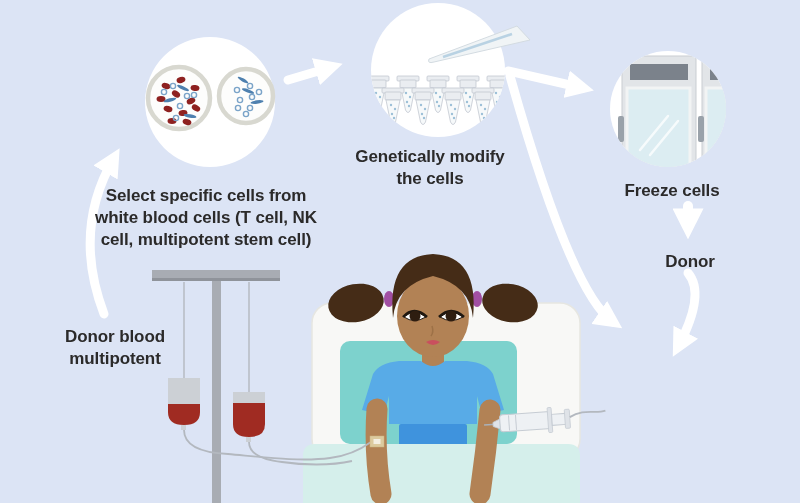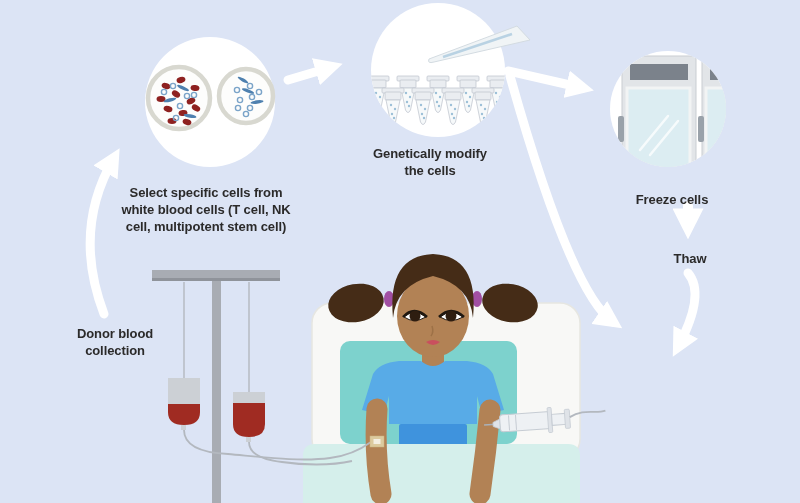--- a/index.html
+++ b/index.html
@@ -1,20 +1,20 @@
 <!DOCTYPE html>
 <html style="--background: #dce4f5; --arrow: #ffffff; --text: #2b2a2a; --circle-bg: #ffffff; --red-cell: #8e2120; --blue-cell: #4e80af; --blood: #a02b22; --bag-gray: #ccd0d5; --pole: #a8acb3; --skin: #b28255; --hair: #452c17; --hair-tie: #a14fa3; --shirt: #58abe7; --skirt: #3f93dd; --pillow: #7dd2cd; --blanket: #d5efeb; --headboard: #f8f8f6; --freezer-body: #e2e5e8; --freezer-vent: #7b828b; --freezer-glass: #dcedf2; --lips: #c94f5e;"><head>
 <meta charset="utf-8">
 <style>
   html,body{margin:0;padding:0;background:#dce4f5;}
   .scene{position:relative;width:800px;height:503px;background:var(--background,#dce4f5);overflow:hidden;
          font-family:"Liberation Sans",sans-serif;}
   .scene svg{position:absolute;left:0;top:0;}
   .label{position:absolute;transform:translateX(-50%);text-align:center;white-space:pre-line;
-         font-weight:700;font-size:13px;line-height:1.3;letter-spacing:-0.1px;color:var(--text,#2b2a2a);}
+         font-weight:700;font-size:17px;line-height:1.3;letter-spacing:-0.1px;color:var(--text,#2b2a2a);}
   
   .arrow{stroke:var(--arrow);fill:none;stroke-linecap:round;}
   .circle-bg{fill:var(--circle-bg);}
   .dish{fill:#fdfdfc;stroke:#d8d8d0;stroke-width:4.5;}
   .red-cell{fill:var(--red-cell);}
   .blue-donut{fill:none;stroke:#7ba4c9;stroke-width:1.4;}
   .spindle{fill:var(--blue-cell);}
   .tube-cap{fill:#eaedf1;stroke:#c3c8d0;stroke-width:.8;}
   .tube-body{fill:#f5f8fa;fill-opacity:.92;stroke:#c3c8d0;stroke-width:.8;}
   .tube-dot{fill:#9cc0d8;}
@@ -226,22 +226,22 @@
     <line x1="509" y1="416" x2="509" y2="431" stroke="#c6ccd3" stroke-width="1"></line>
     <line x1="516" y1="416" x2="516" y2="431" stroke="#c6ccd3" stroke-width="1"></line>
     <rect class="syr-dark" x="548" y="411" width="4" height="25" rx="1"></rect>
     <rect class="syr-body" x="552" y="418" width="14" height="11"></rect>
     <rect class="syr-dark" x="565" y="414" width="5" height="19" rx="1"></rect>
     <path class="iv-line" d="M 570 422 C 585 414 596 421 606 418"></path>
   </g>
 </svg>
 
 <div class="label" style="left:115px;top:326px;">Donor blood
-collection</div>
+multipotent</div>
 <div class="label" style="left:206px;top:169px;margin-top:16px;">Select specific cells from
 white blood cells (T cell, NK
 cell, multipotent stem cell)</div>
 <div class="label" style="left:430px;top:146px;">Genetically modify
 the cells</div>
-<div class="label" style="left:672px;top:192px;">Freeze cells</div>
-<div class="label" style="left:690px;top:251px;">Thaw</div>
+<div class="label" style="left:672px;top:180px;">Freeze cells</div>
+<div class="label" style="left:690px;top:251px;">Donor</div>
 
 </div>
 
 </body></html>

